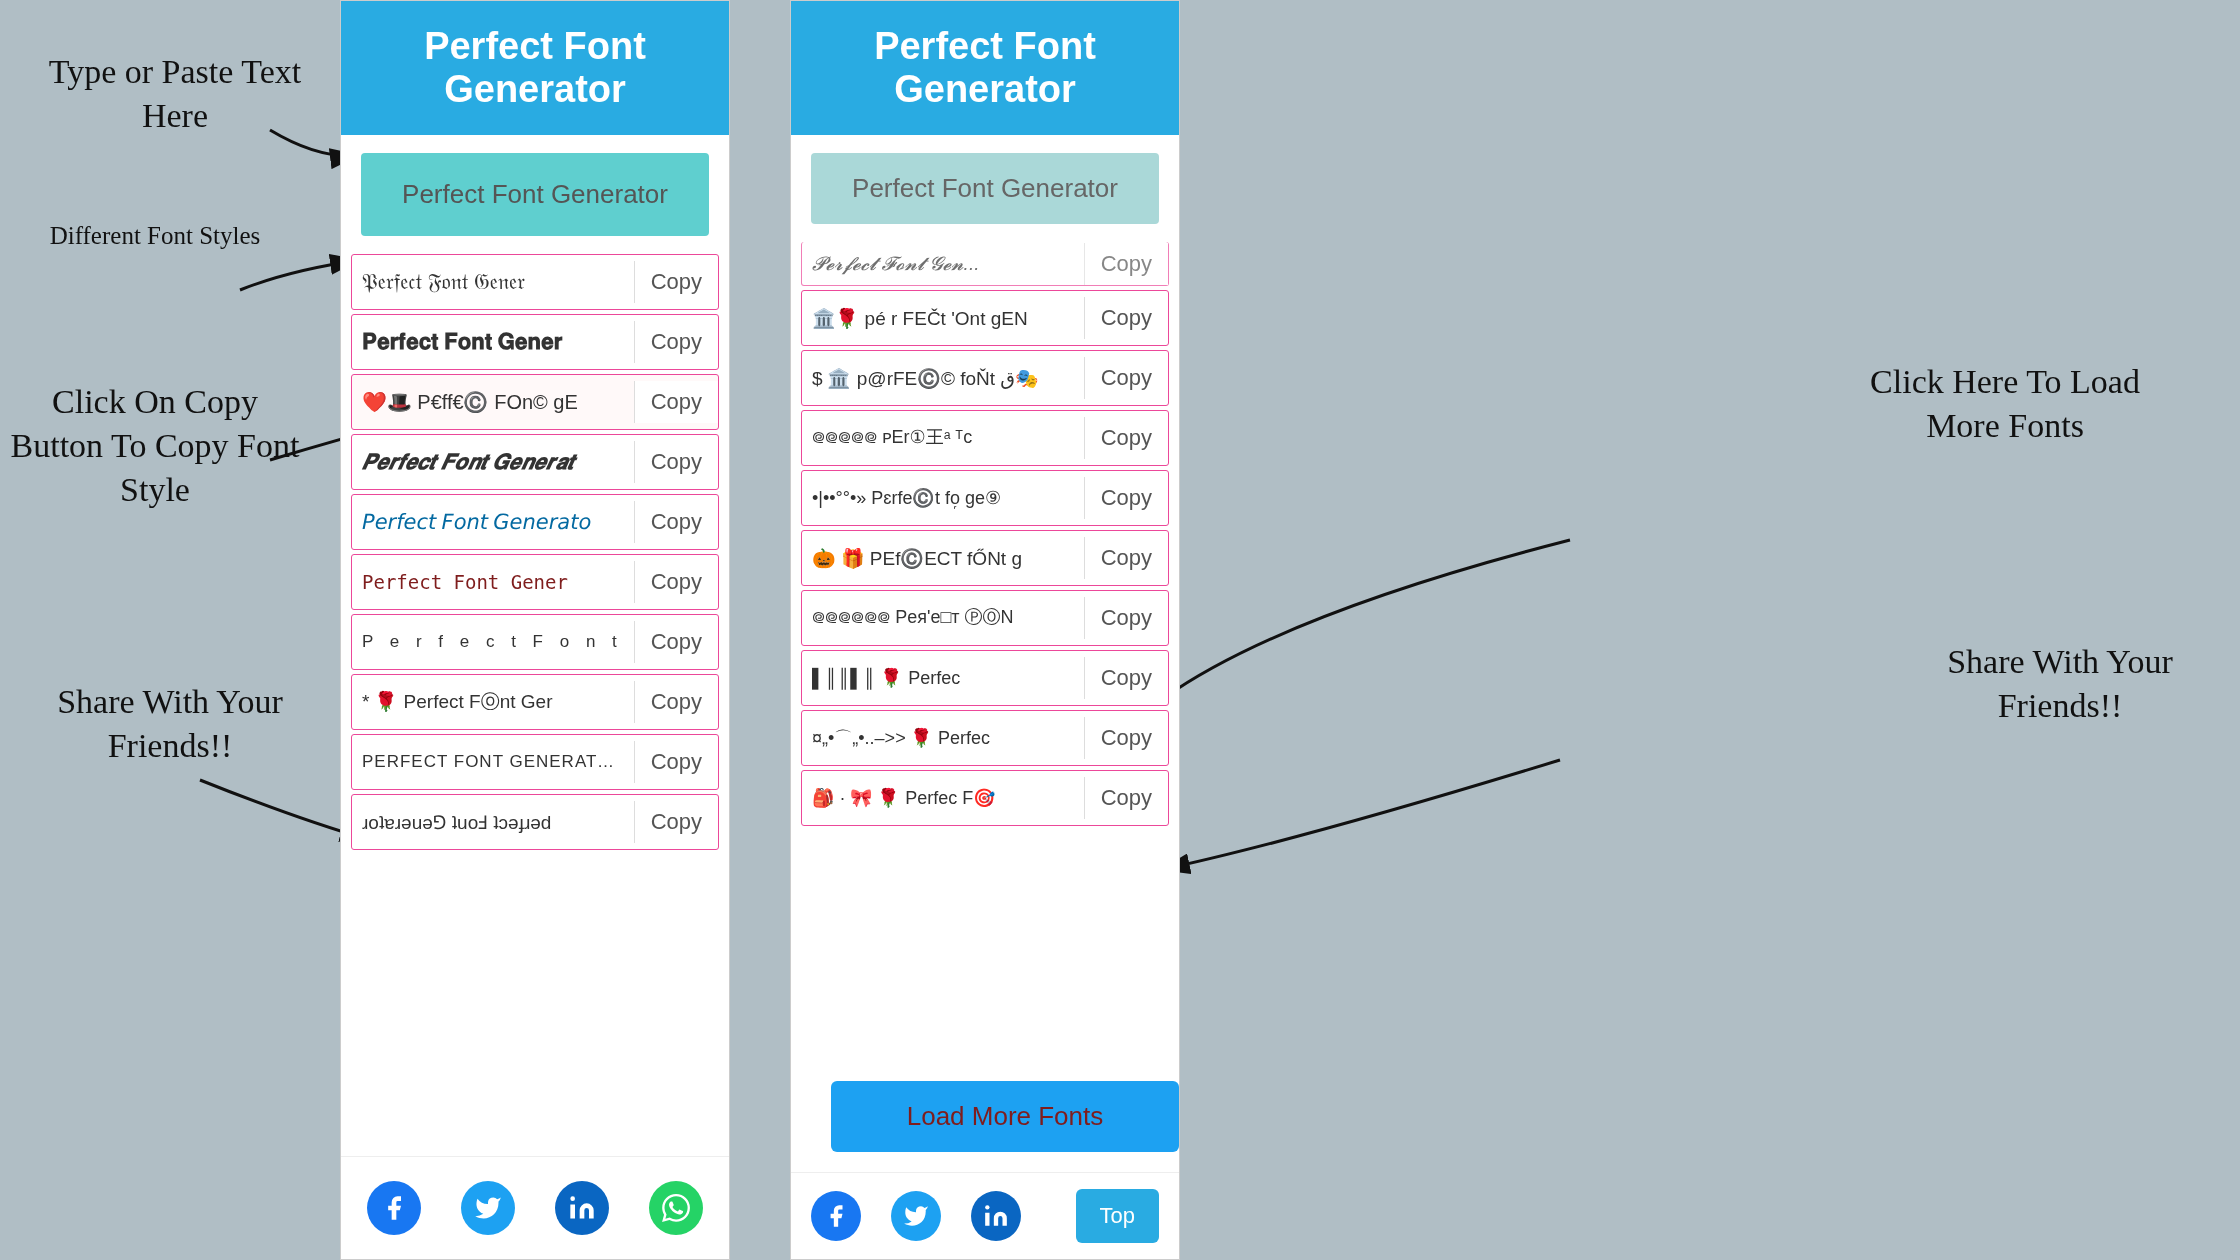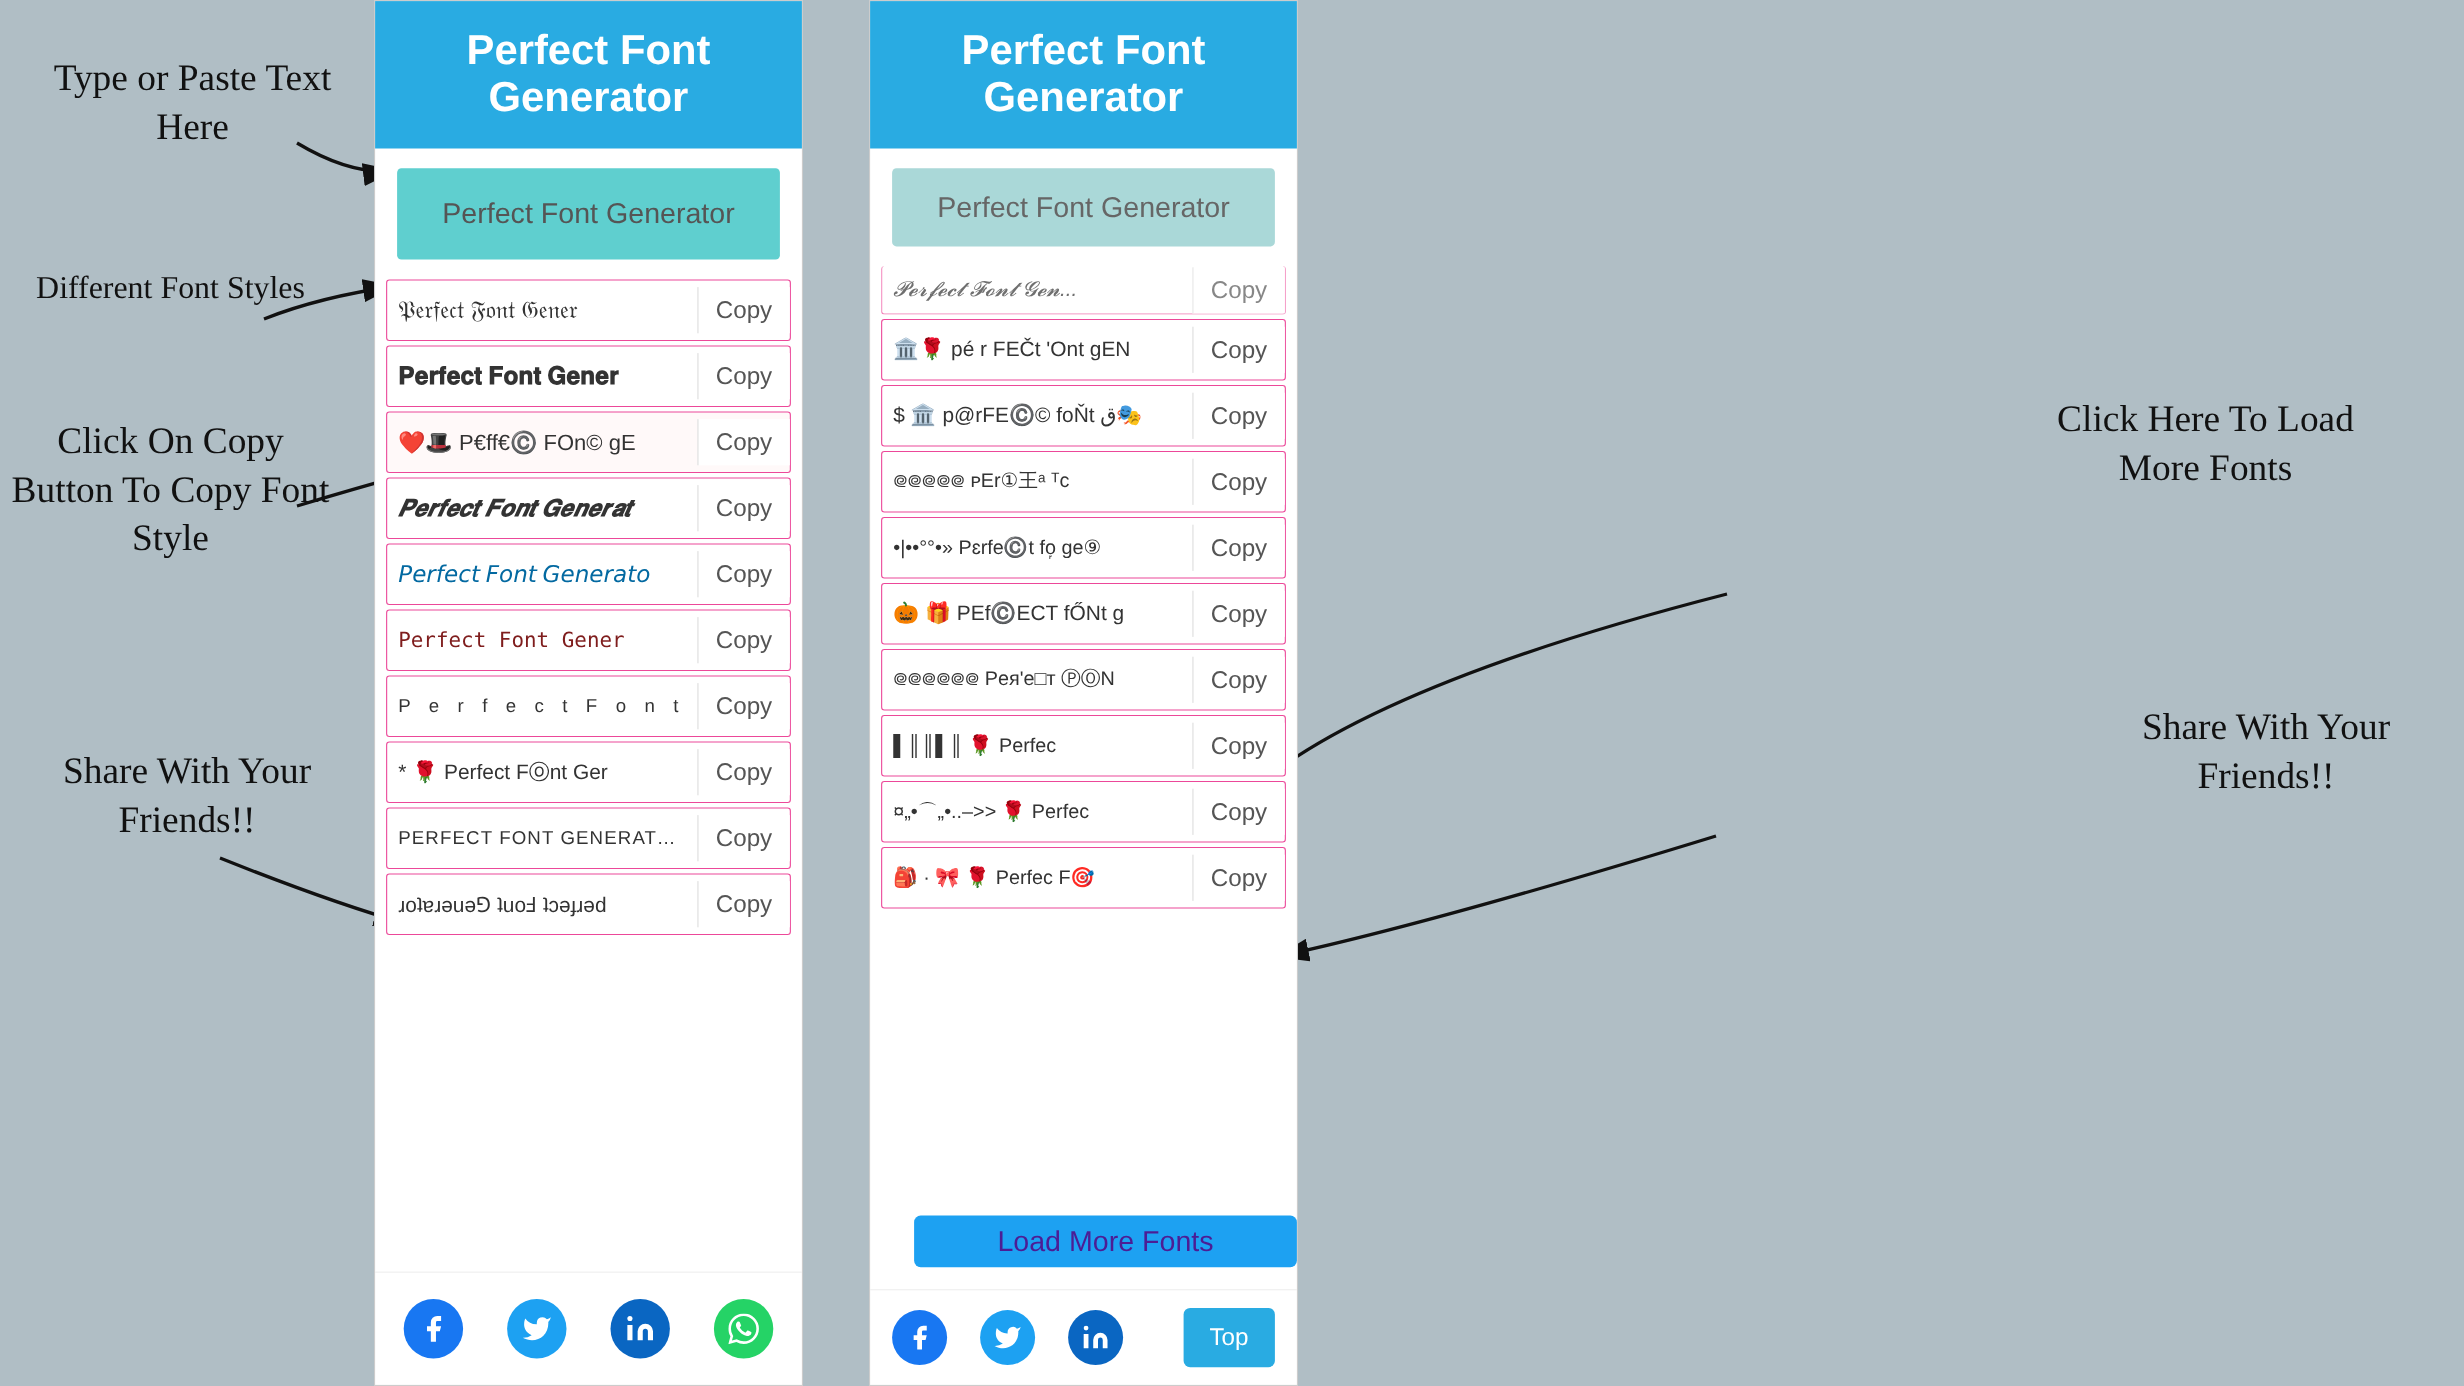--- a/index.html
+++ b/index.html
@@ -177,21 +177,21 @@
     .partial-row {
       opacity: 0.7;
       border-top: none;
     }
   </style>
 </head>
 <body>
 
 <div class="annotation ann-type" style="position:absolute;top:50px;left:30px;width:290px;font-family:'Segoe Script','Comic Sans MS',cursive;font-size:34px;text-align:center;line-height:1.3;">Type or Paste Text Here</div>
 
-<div class="annotation ann-font" style="position:absolute;top:220px;left:10px;width:290px;font-family:'Segoe Script','Comic Sans MS',cursive;font-size:29px;text-align:center;line-height:1.3;margin-top:24px;">Different Font Styles</div>
+<div class="annotation ann-font" style="position:absolute;top:220px;left:10px;width:290px;font-family:'Segoe Script','Comic Sans MS',cursive;font-size:25px;text-align:center;line-height:1.3;">Different Font Styles</div>
 
 <div class="annotation ann-copy" style="position:absolute;top:380px;left:10px;width:290px;font-family:'Segoe Script','Comic Sans MS',cursive;font-size:34px;text-align:center;line-height:1.3;">Click On Copy Button To Copy Font Style</div>
 
 <div class="annotation ann-share" style="position:absolute;top:680px;left:40px;width:260px;font-family:'Segoe Script','Comic Sans MS',cursive;font-size:34px;text-align:center;line-height:1.3;">Share With Your Friends!!</div>
 
 <div class="annotation ann-load" style="position:absolute;top:360px;right:90px;width:290px;font-family:'Segoe Script','Comic Sans MS',cursive;font-size:34px;text-align:center;line-height:1.3;">Click Here To Load More Fonts</div>
 
 <div class="annotation ann-share2" style="position:absolute;top:640px;right:40px;width:280px;font-family:'Segoe Script','Comic Sans MS',cursive;font-size:34px;text-align:center;line-height:1.3;">Share With Your Friends!!</div>
 
 <svg class="arrows-overlay" xmlns="http://www.w3.org/2000/svg">
@@ -352,21 +352,21 @@
     </div>
 
     <div class="font-row">
       <div class="font-text" style="font-size:18px;">🎒 · 🎀 🌹 Perfec F🎯</div>
       <button class="copy-btn">Copy</button>
     </div>
 
   </div>
 
   <div style="padding:10px 20px;">
-    <button class="load-more-btn" style="width:100%;background:#1da1f2;color:#4c1d95;border:none;border-radius:6px;font-size:26px;padding:8px 20px;cursor:pointer;">Load More Fonts</button>
+    <button class="load-more-btn" style="width:100%;background:#1da1f2;color:#7f1d1d;border:none;border-radius:6px;font-size:26px;padding:20px 20px;cursor:pointer;">Load More Fonts</button>
   </div>
 
   <div class="bottom-bar">
     <div style="display:flex;gap:30px;align-items:center;">
       <div class="share-icon fb" style="width:50px;height:50px;">
         <svg width="26" height="26" viewBox="0 0 24 24" fill="white">
             <path d="M18 2h-3a5 5 0 0 0-5 5v3H7v4h3v8h4v-8h3l1-4h-4V7a1 1 0 0 1 1-1h3z"></path>
           </svg>
       </div>
       <div class="share-icon tw" style="width:50px;height:50px;">

